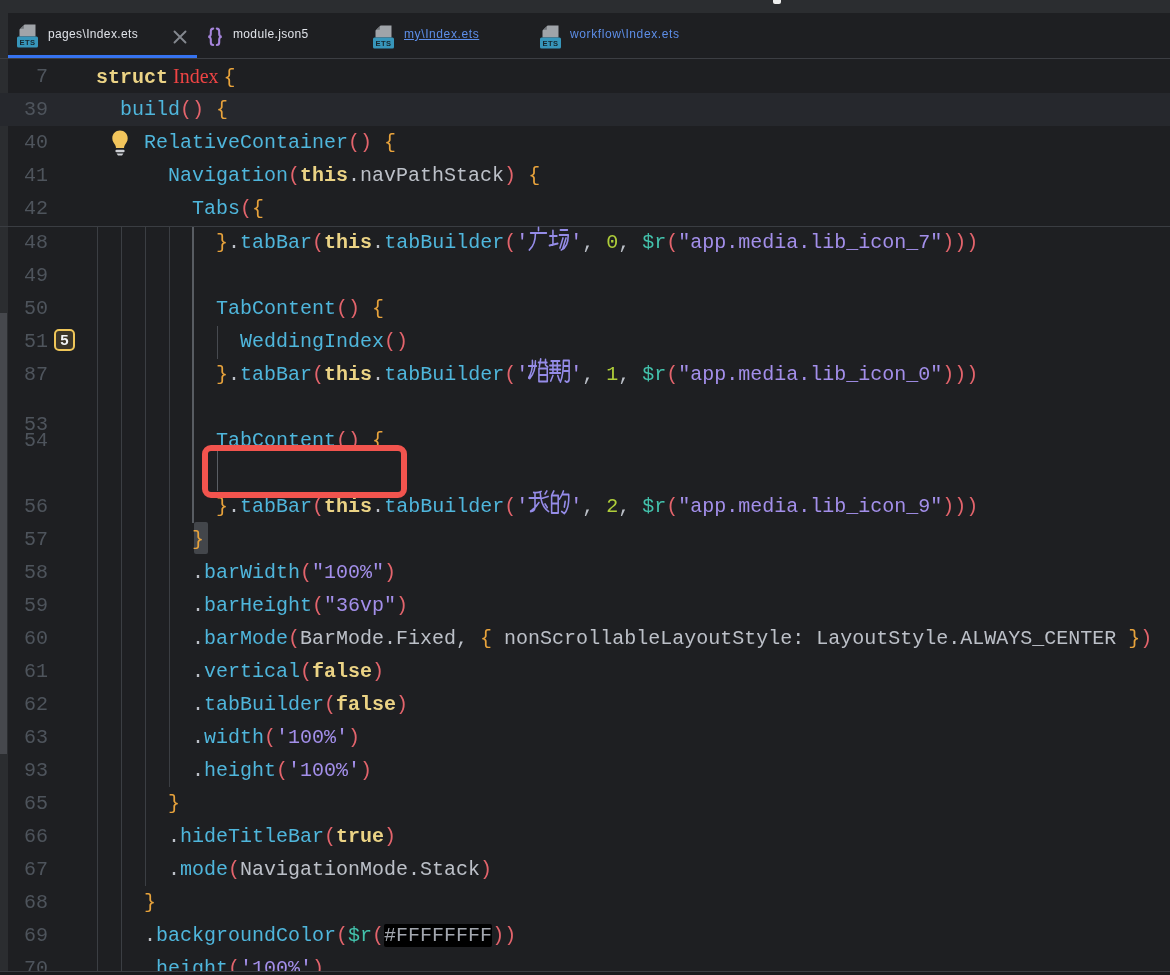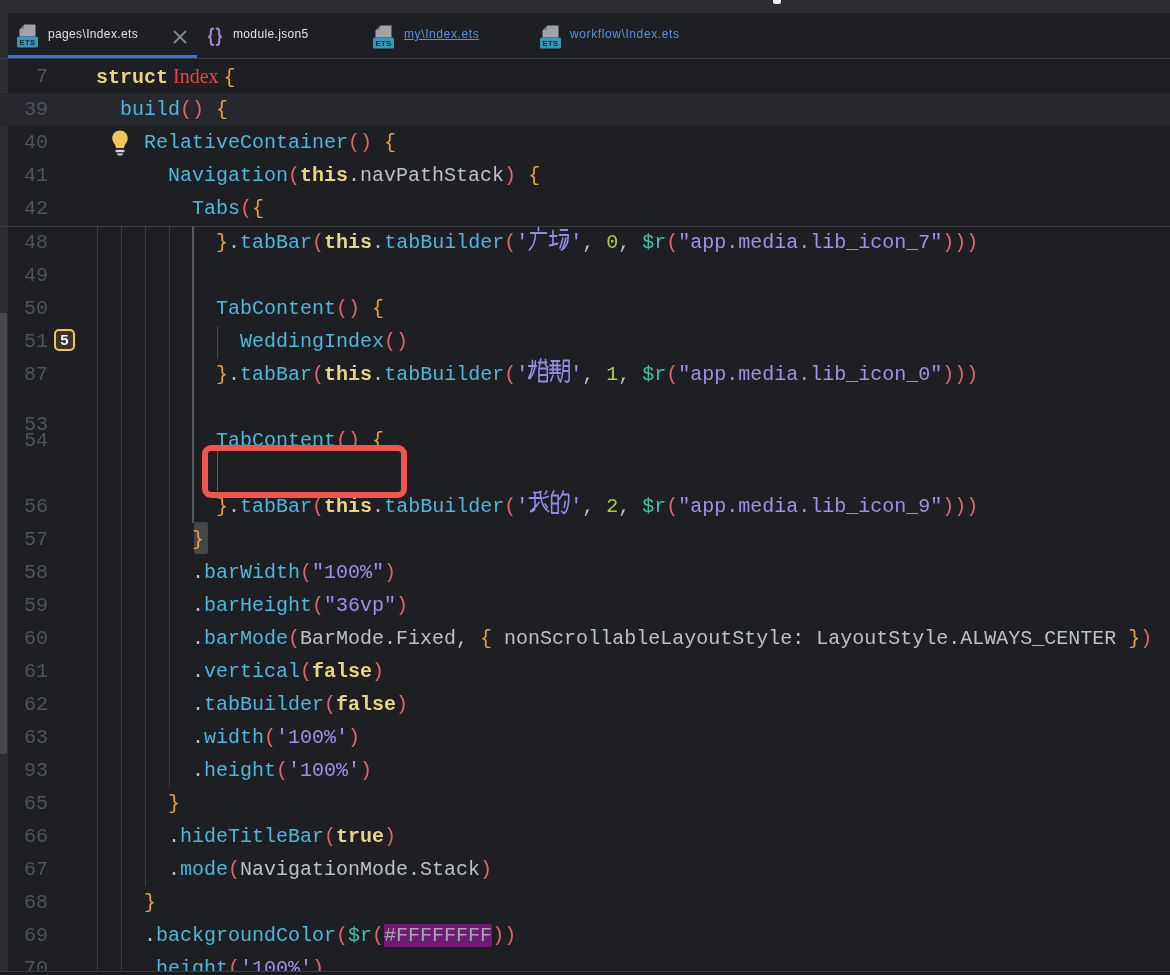--- a/index.html
+++ b/index.html
@@ -8,21 +8,21 @@
 .ln{position:absolute;left:-8px;width:48px;text-align:right;color:#4e545c;font-size:20px;}
 .cd{position:absolute;left:88px;white-space:pre;color:#bcc0c8;}
 .k{color:#ebd385;font-weight:bold;}
 .f{color:#4fb6dc;}
 .s{color:#a38fea;}
 .p{color:#e3646c;}
 .b{color:#e8a33c;}
 .n{color:#afce3a;}
 .t{color:#ef4444;font-family:Liberation Serif, serif;}
 .r{color:#43c2ac;}
-.hl{color:#a2a6ae;background:#701a75;border-radius:2px;}
+.hl{color:#a2a6ae;background:#000000;border-radius:2px;}
 .g{position:absolute;}
 .tabtxt{position:absolute;font-family:"Liberation Sans",sans-serif;font-size:12px;color:#dfe2e8;letter-spacing:0.35px;}
 .cjk{display:inline-block;vertical-align:-4px;}
 </style></head><body>
 <div id="w">
 <div style="position:absolute;left:0;top:0;width:1170px;height:13px;background:#2b2d30"></div>
 <div style="position:absolute;left:773px;top:0;width:8px;height:4px;background:#eceded;border-radius:0 0 2px 2px"></div>
 <div style="position:absolute;left:0;top:13px;width:8px;height:962px;background:#2b2d30"></div>
 <div style="position:absolute;left:0;top:313px;width:7px;height:441px;background:#46484d"></div>
 <svg style="position:absolute;left:17px;top:24px" width="21" height="24" viewBox="0 0 21 24">

